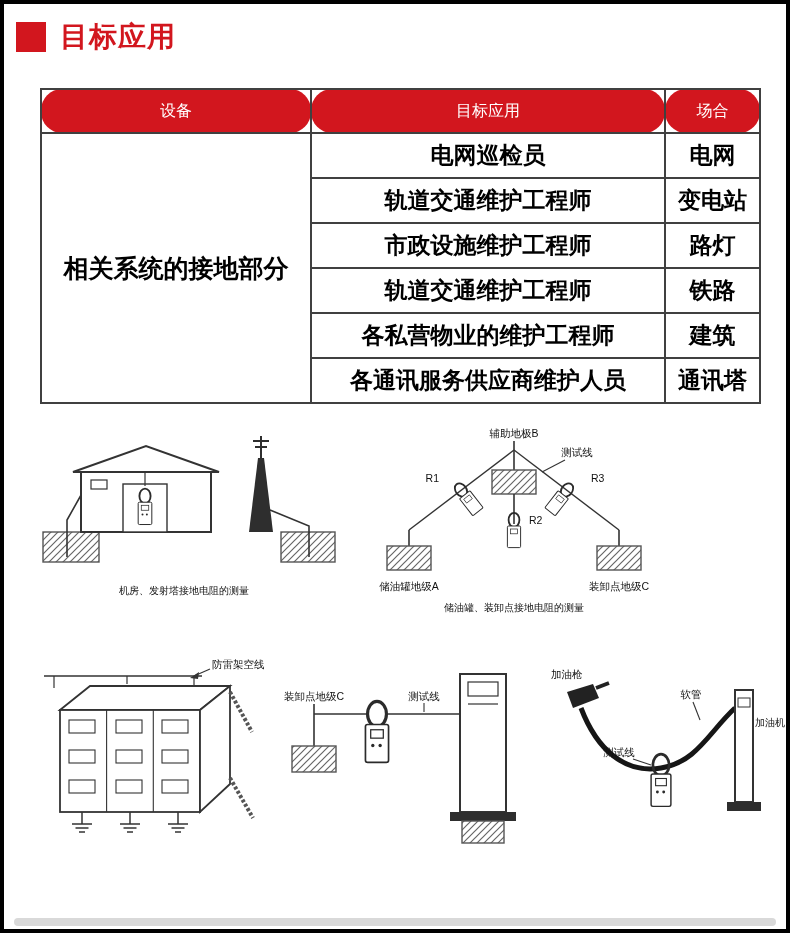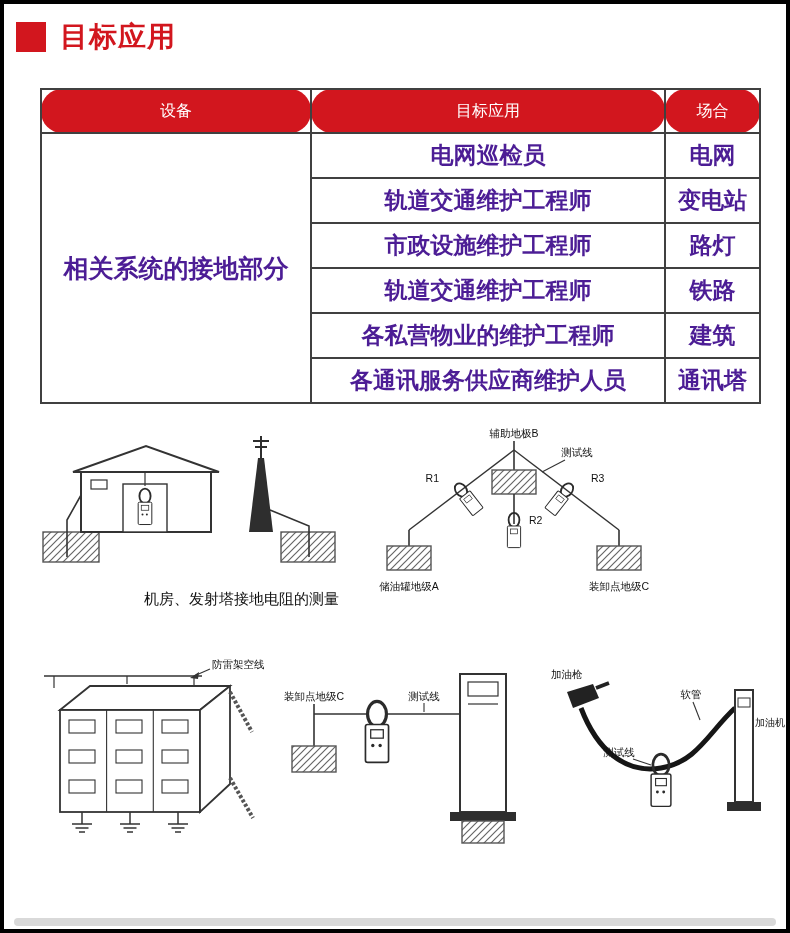--- a/index.html
+++ b/index.html
@@ -16,25 +16,25 @@
   table.app-table {
     position:absolute; left:36px; top:84px; width:719px;
     border-collapse:collapse; table-layout:fixed;
   }
   .app-table th, .app-table td {
     border:2px solid #404040; text-align:center; vertical-align:middle; padding:0;
   }
   .app-table thead th {
     background:var(--accent,#d2161e); color:#fff; font-size:16px; font-weight:normal; height:44px;border-radius:21px;
   }
-  .app-table tbody td { font-size:23px; font-weight:bold; color:#4c1d95; height:45px;text-align:center; }
+  .app-table tbody td { font-size:23px; font-weight:bold; color:#000000; height:45px;text-align:center; }
   .app-table td.device-cell { font-size:25px;margin-top:20px; }
 
   figure.fig { position:absolute; margin:0; padding:0; }
-  figure.fig figcaption { text-align:right; font-size:15px; color:#111; margin-top:8px; }
+  figure.fig figcaption { text-align:center; font-size:10px; color:#111; margin-top:2px; }
   svg text { font-size:10.5px; fill:#111; }
   svg { display:block; margin:0 auto; }
 
   .bottom-bar { position:absolute; left:10px; right:10px; bottom:3px; height:8px; background:#d9d9d9; border-radius:4px; }
 </style>
 </head>
 <body>
 
 <div class="page">
 
@@ -151,20 +151,21 @@
       <text x="180" y="102" text-anchor="start">R2</text>
       <text x="228" y="34" text-anchor="middle">测试线</text>
       <line x1="216" y1="38" x2="193" y2="50" stroke="#333" stroke-width="1.1"></line>
       <line x1="60" y1="108" x2="60" y2="124" stroke="#333" stroke-width="1.6"></line>
       <rect x="38" y="124" width="44" height="24" fill="url(#hatch)" stroke="#555" stroke-width="1.4"></rect>
       <text x="60" y="168" text-anchor="middle">储油罐地级A</text>
       <line x1="270" y1="108" x2="270" y2="124" stroke="#333" stroke-width="1.6"></line>
       <rect x="248" y="124" width="44" height="24" fill="url(#hatch)" stroke="#555" stroke-width="1.4"></rect>
       <text x="270" y="168" text-anchor="middle">装卸点地级C</text>
     </svg>
+    <figcaption>储油罐、装卸点接地电阻的测量</figcaption>
   </figure>
 
   <figure class="fig" style="left:28px; top:648px; width:250px;">
     <svg viewBox="0 0 250 206" width="250" height="206">
       <g>
         <line x1="12" y1="24" x2="170" y2="24" stroke="#333" stroke-width="1.6"></line>
         <line x1="22" y1="24" x2="22" y2="36" stroke="#333" stroke-width="1.2"></line>
         <line x1="95" y1="24" x2="95" y2="32" stroke="#333" stroke-width="1.2"></line>
         <line x1="162" y1="24" x2="162" y2="34" stroke="#333" stroke-width="1.2"></line>
       </g>

